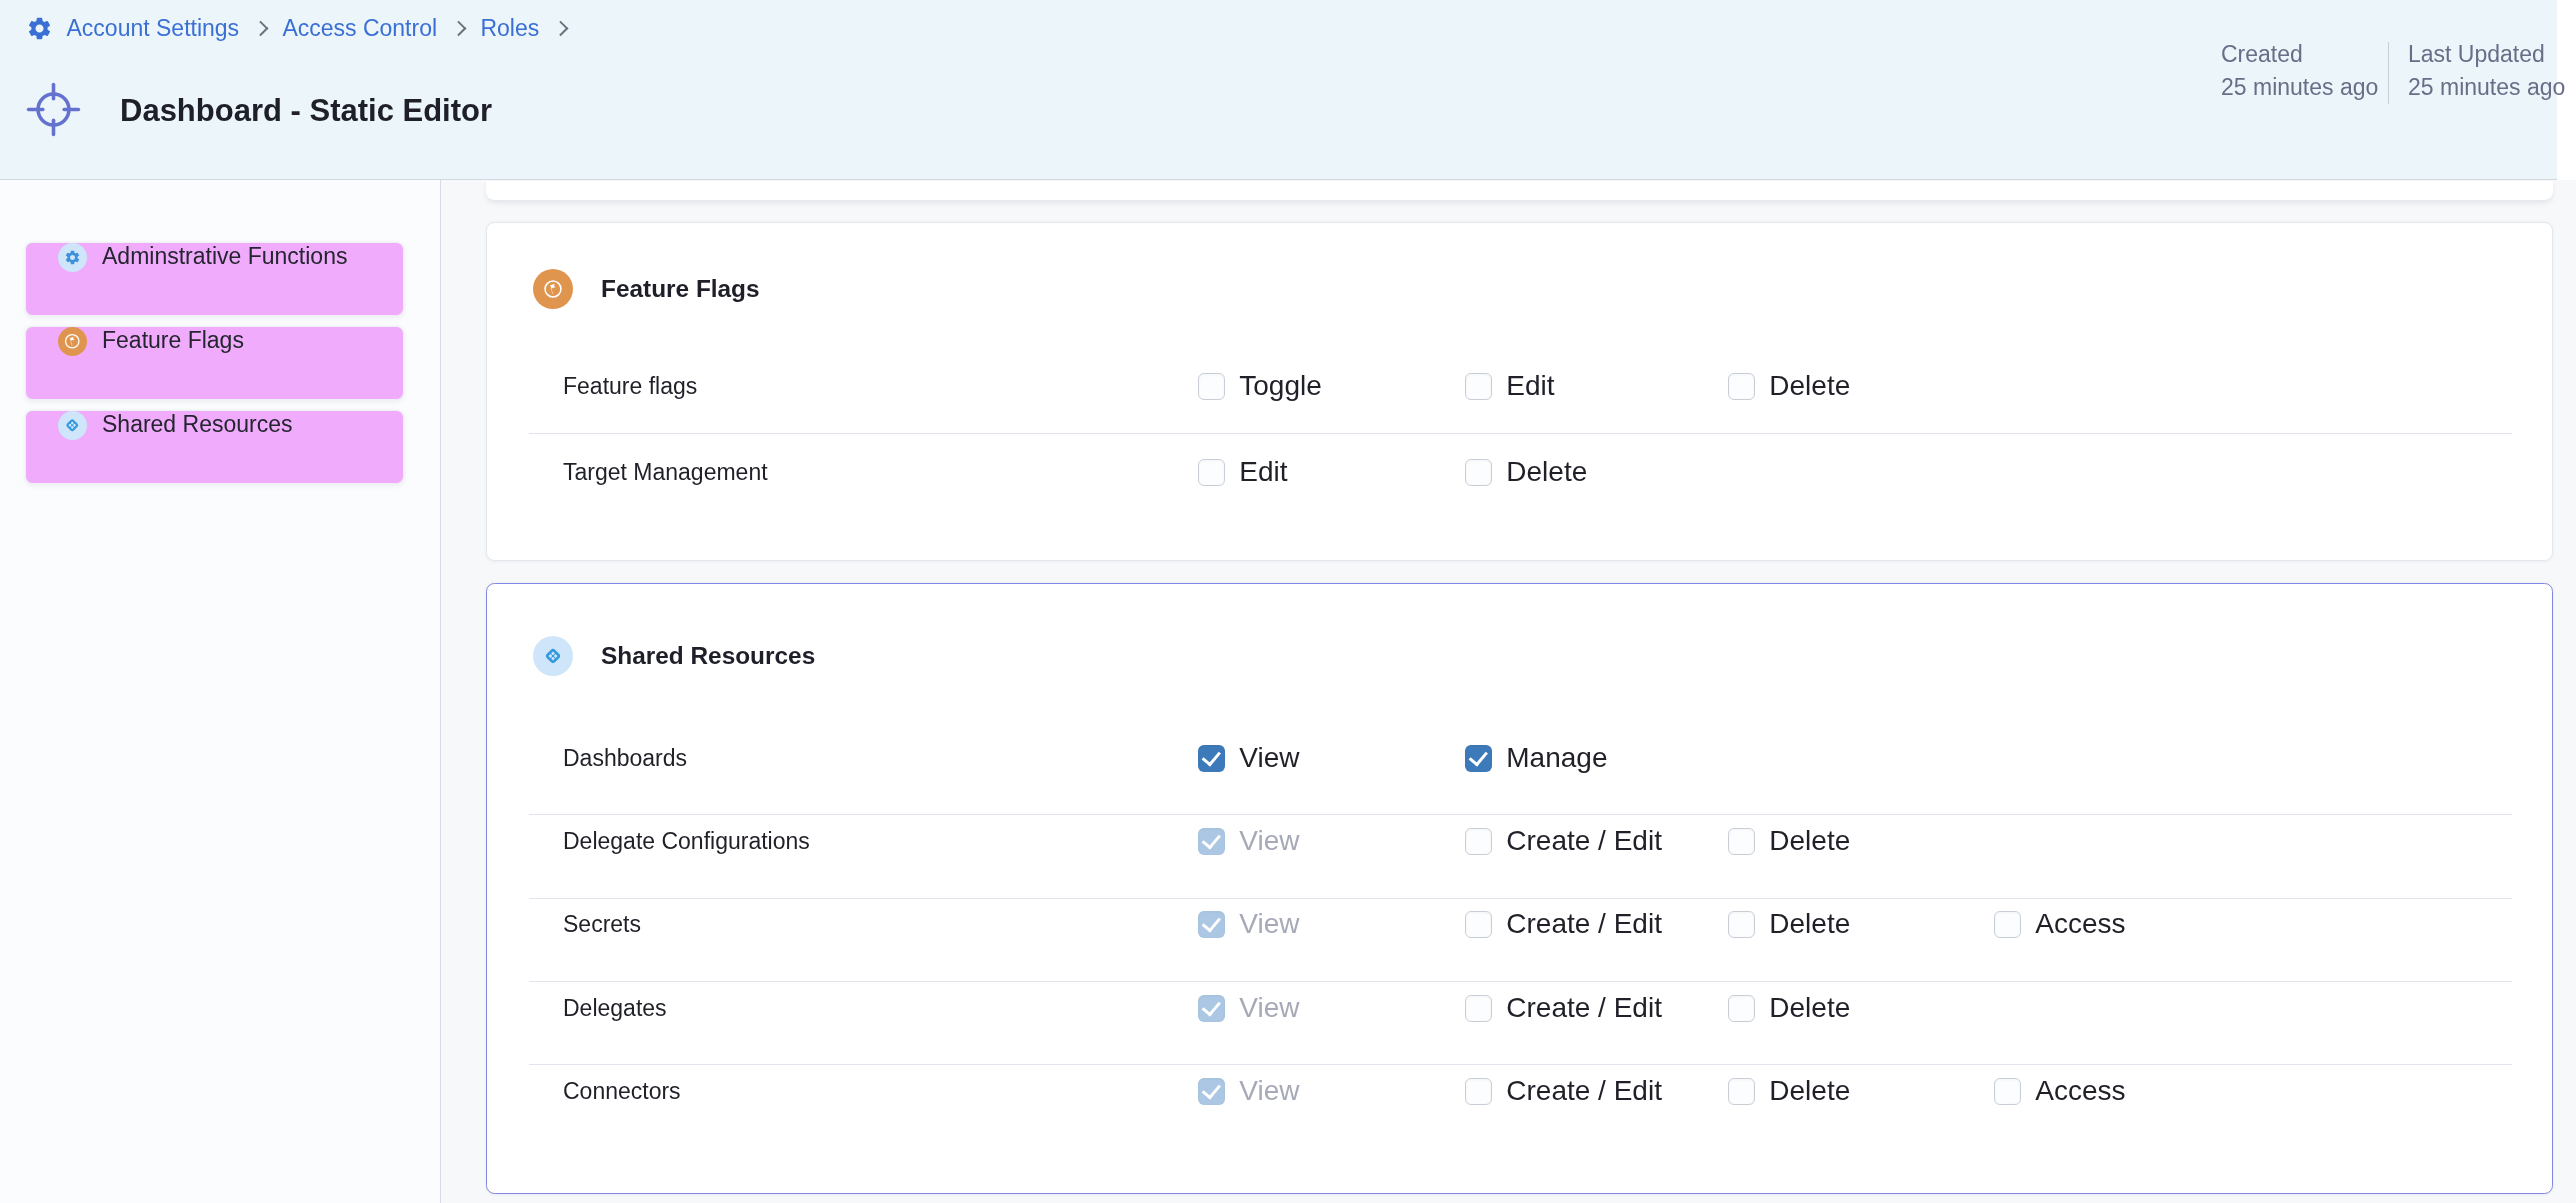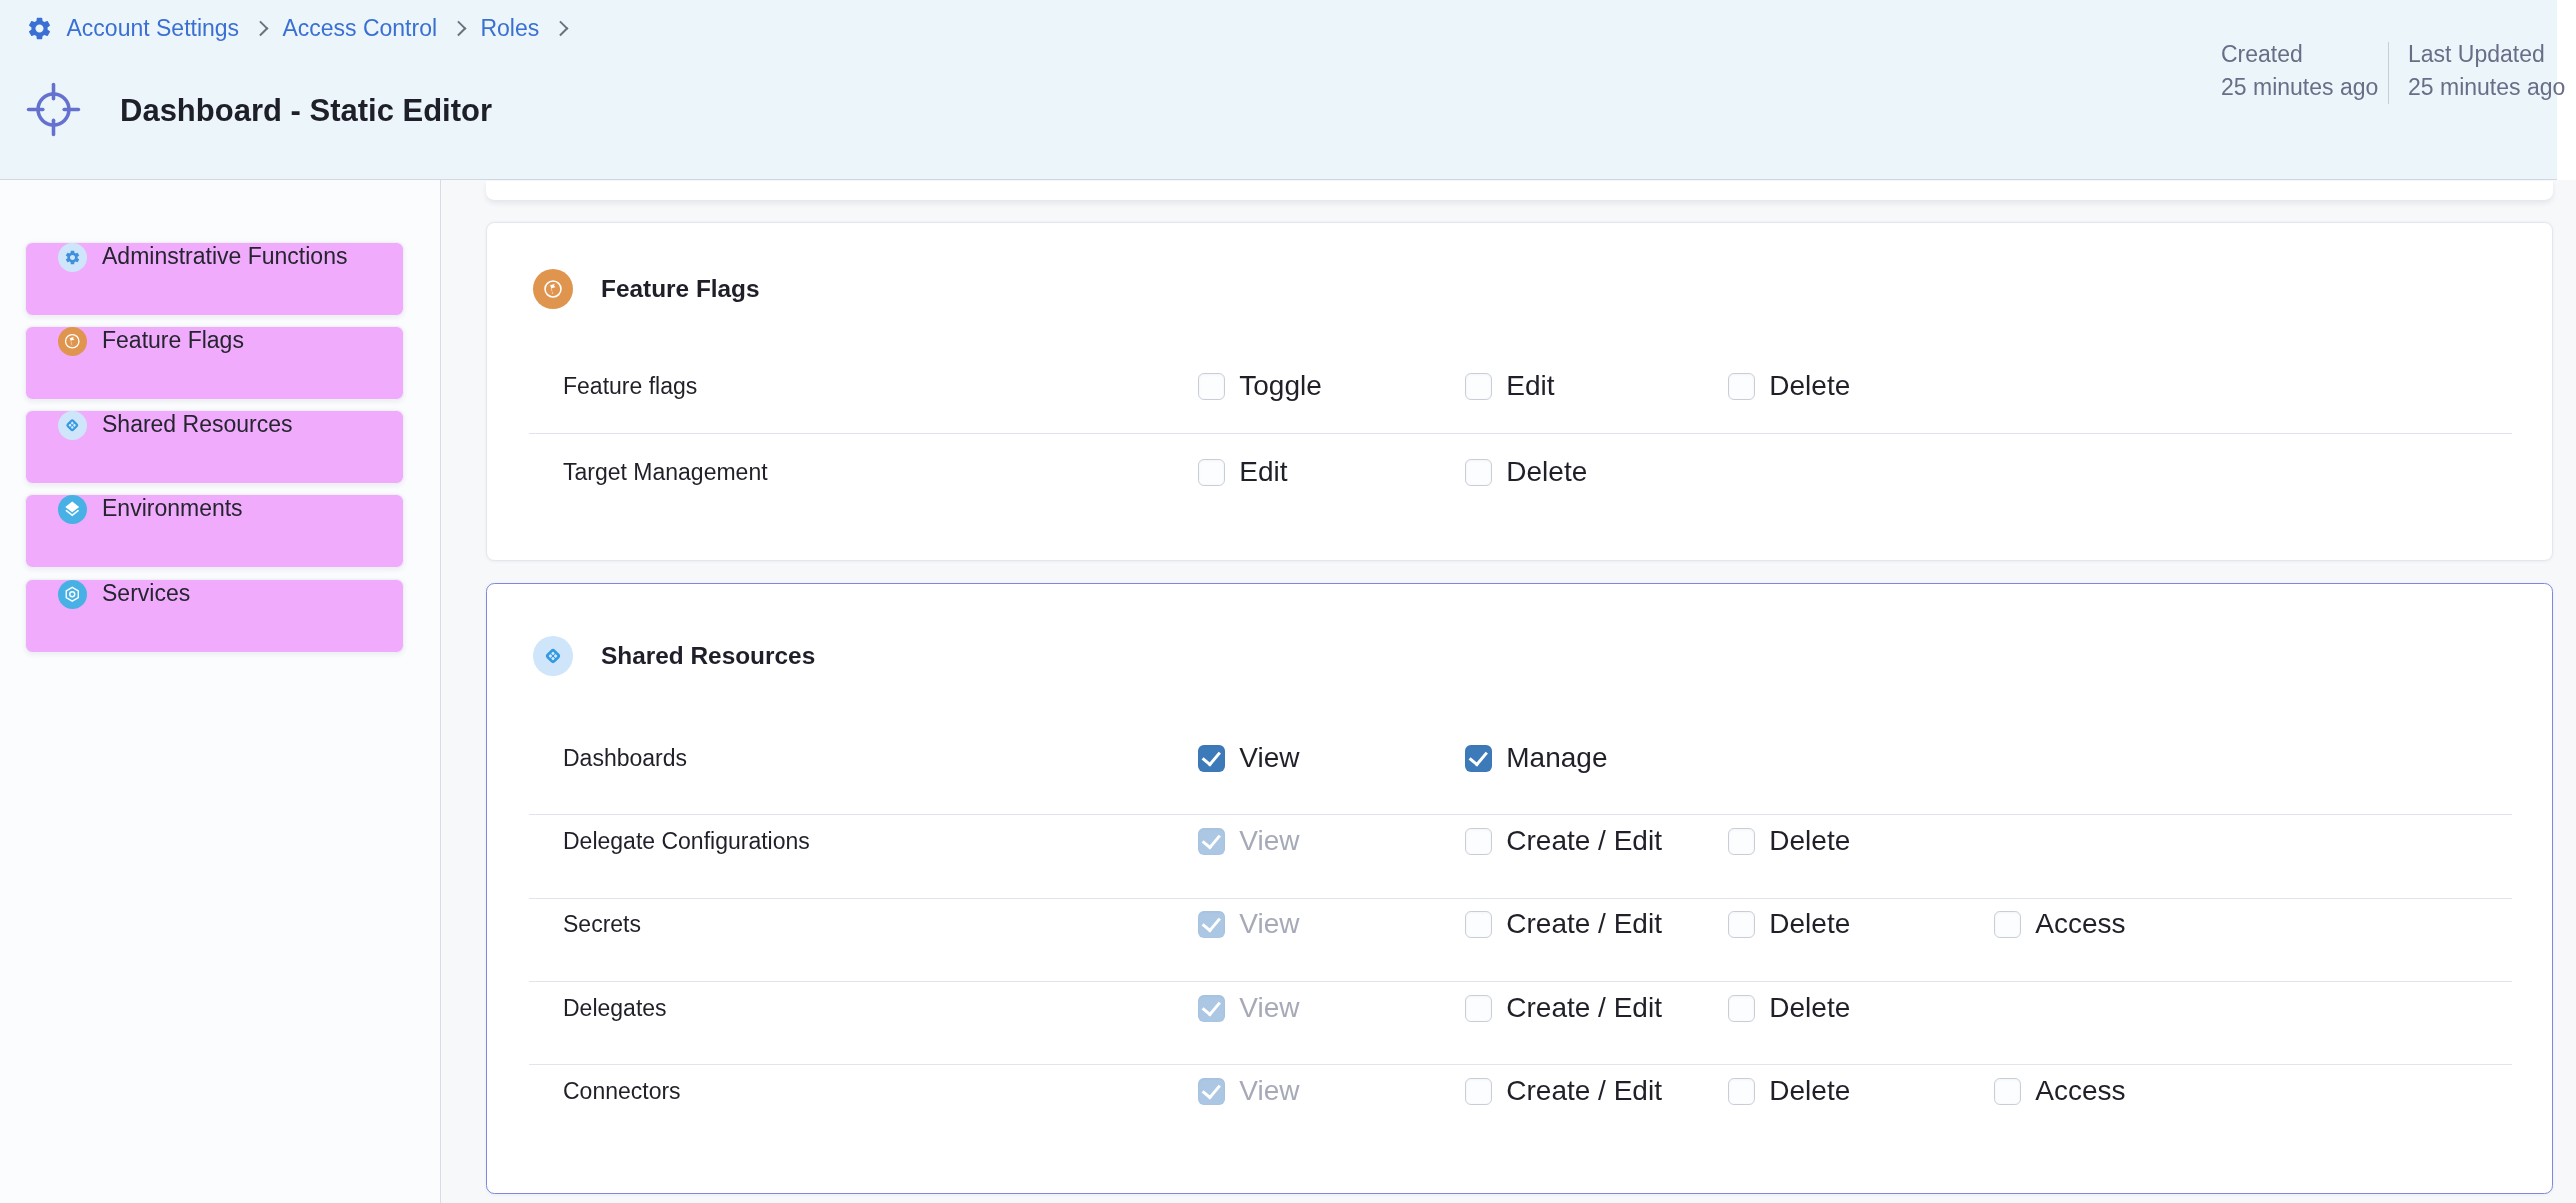--- a/index.html
+++ b/index.html
@@ -126,37 +126,20 @@
             <rect x="5.6" y="5.6" width="12.8" height="12.8" rx="3.4" fill="#3399e0"></rect>
             <rect x="8.5" y="8.5" width="3" height="3" rx="0.8" fill="#d8e9fb"></rect>
             <rect x="12.5" y="8.5" width="3" height="3" rx="0.8" fill="#d8e9fb"></rect>
             <rect x="8.5" y="12.5" width="3" height="3" rx="0.8" fill="#d8e9fb"></rect>
             <rect x="12.5" y="12.5" width="3" height="3" rx="0.8" fill="#d8e9fb"></rect>
           </g>
         </svg>
       </span>
       <span class="side-label">Shared Resources</span>
     </div>
-    <div class="side-item" style="top: 314px;">
-      <span class="ic-circle ic-blue">
-        <svg width="18.5" height="18.5" viewBox="0 0 24 24">
-          <path fill="#fff" d="M11.99 18.54l-7.37-5.73L3 14.07l9 7 9-7-1.63-1.27-7.38 5.74zM12 16l7.36-5.73L21 9l-9-7-9 7 1.63 1.27L12 16z"></path>
-        </svg>
-      </span>
-      <span class="side-label">Environments</span>
-    </div>
-    <div class="side-item" style="top: 399px;">
-      <span class="ic-circle ic-blue">
-        <svg width="18.5" height="18.5" viewBox="0 0 24 24">
-          <path d="M12 3l7.8 4.5v9L12 21l-7.8-4.5v-9z" fill="none" stroke="#fff" stroke-width="1.8" stroke-linejoin="round"></path>
-          <circle cx="12" cy="12" r="3.2" fill="none" stroke="#fff" stroke-width="1.8"></circle>
-        </svg>
-      </span>
-      <span class="side-label">Services</span>
-    </div>
   </div>
 <div class="partial-card"></div>
 <div id="cards">
     <div class="perm-card" style="top: 222px; height: 339px;">
       <div class="card-head" style="top: 46px;">
         <span class="card-ic ic-orange">
           <svg width="22" height="22" viewBox="0 0 24 24">
             <circle cx="12" cy="12" r="8.7" fill="none" stroke="#fff" stroke-width="1.7"></circle>
             <g transform="rotate(-14 12 12)">
               <path d="M9.6 18V6.6h6.6l-1.7 2.3 1.7 2.3h-5.1V18z" fill="#fff" stroke="#e0954f" stroke-width="1"></path>

